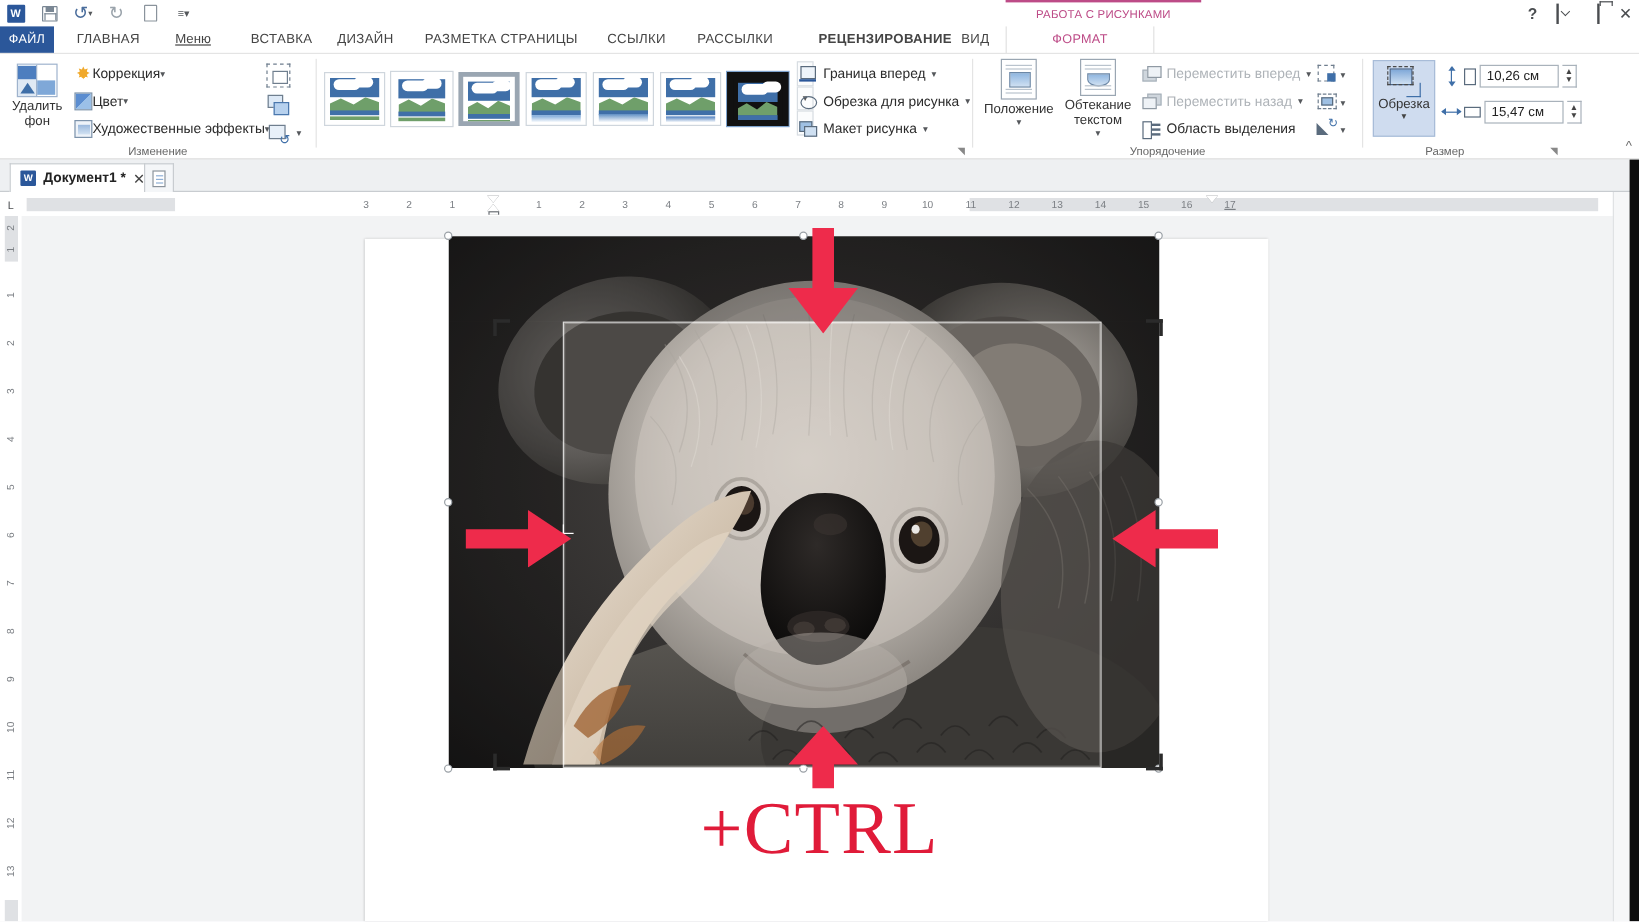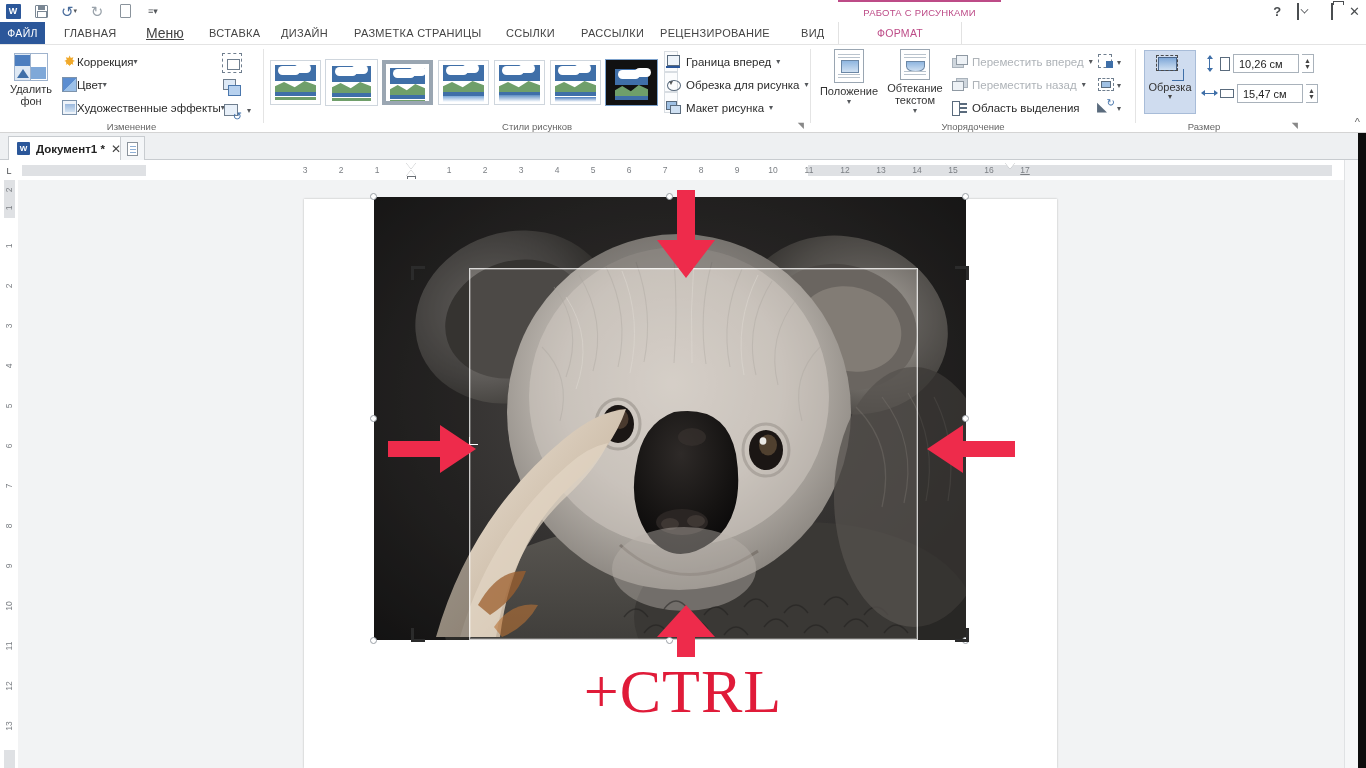--- a/index.html
+++ b/index.html
@@ -61,21 +61,21 @@
   .tabsrow{
     position:absolute; left:0; top:22px; width:1366px; height:23px;
     background:#ffffff;
   }
   .tab{
     position:absolute; top:0; height:23px; line-height:23px;
     font-size:11px; letter-spacing:.3px; color:#444; padding:0 9px;
     white-space:nowrap; cursor:default;
   }
   .tab.file{ background:#2b579a; color:#ffffff; font-size:10.5px; }
-  .tab.menu{ font-size:14px; letter-spacing:0;text-decoration:underline; }
+  .tab.menu{ font-size:11px; letter-spacing:0;text-decoration:underline; }
   .tab.active{
     background:#ffffff; color:#bd4b87; font-size:10.5px;
     border-left:1px solid #e2e2e2; border-right:1px solid #e2e2e2;
   }
   .ribbon-underline{
     position:absolute; left:0; top:44px; width:1366px; height:1px; background:#e4e4e4;
   }
 
   
   .ribbon{
@@ -376,21 +376,21 @@
 
   <div class="tabsrow">
     <div class="tab file" style="left:0px;width:45px;text-align:center;padding:0;">ФАЙЛ</div>
     <div class="tab" style="left:55px;">ГЛАВНАЯ</div>
     <div class="tab menu" style="left:137px;">Меню</div>
     <div class="tab" style="left:200px;">ВСТАВКА</div>
     <div class="tab" style="left:272px;">ДИЗАЙН</div>
     <div class="tab" style="left:345px;">РАЗМЕТКА СТРАНИЦЫ</div>
     <div class="tab" style="left:497px;">ССЫЛКИ</div>
     <div class="tab" style="left:572px;">РАССЫЛКИ</div>
-    <div class="tab" style="left:651px;">РЕЦЕНЗИРОВАНИЕ</div>
+    <div class="tab" style="left:673px;font-weight:bold;">РЕЦЕНЗИРОВАНИЕ</div>
     <div class="tab" style="left:792px;">ВИД</div>
     <div class="tab active" style="left:838px;width:124px;text-align:center;padding:0;">ФОРМАТ</div>
   </div>
   <div class="ribbon-underline"></div>
 
   <div class="ribbon">
 
     <div class="g1">
       <div class="bigbtn">
         <span class="rmbg-ico">
@@ -498,21 +498,20 @@
         <span>Обрезка для рисунка</span>
         <span class="caret">▾</span>
       </div>
       <div class="sr-row" style="left:402px; top:55px;">
         <span class="ic-layout"></span>
         <span>Макет рисунка</span>
         <span class="caret">▾</span>
       </div>
 
       <div class="dlg-launcher" style="right:6px;">◥</div>
-      <div class="grp-label">Стили рисунков</div>
     </div>
     <div class="grp-div" style="left:810px;"></div>
 
     <div class="g3">
       <div class="arrbig" style="left:9px;">
         <span class="gico">
           <i class="ln" style="top:4px;"></i>
             <i class="ln" style="top:7px;"></i>
             <i class="im"></i>
           <i class="ln" style="bottom:7px;"></i>

